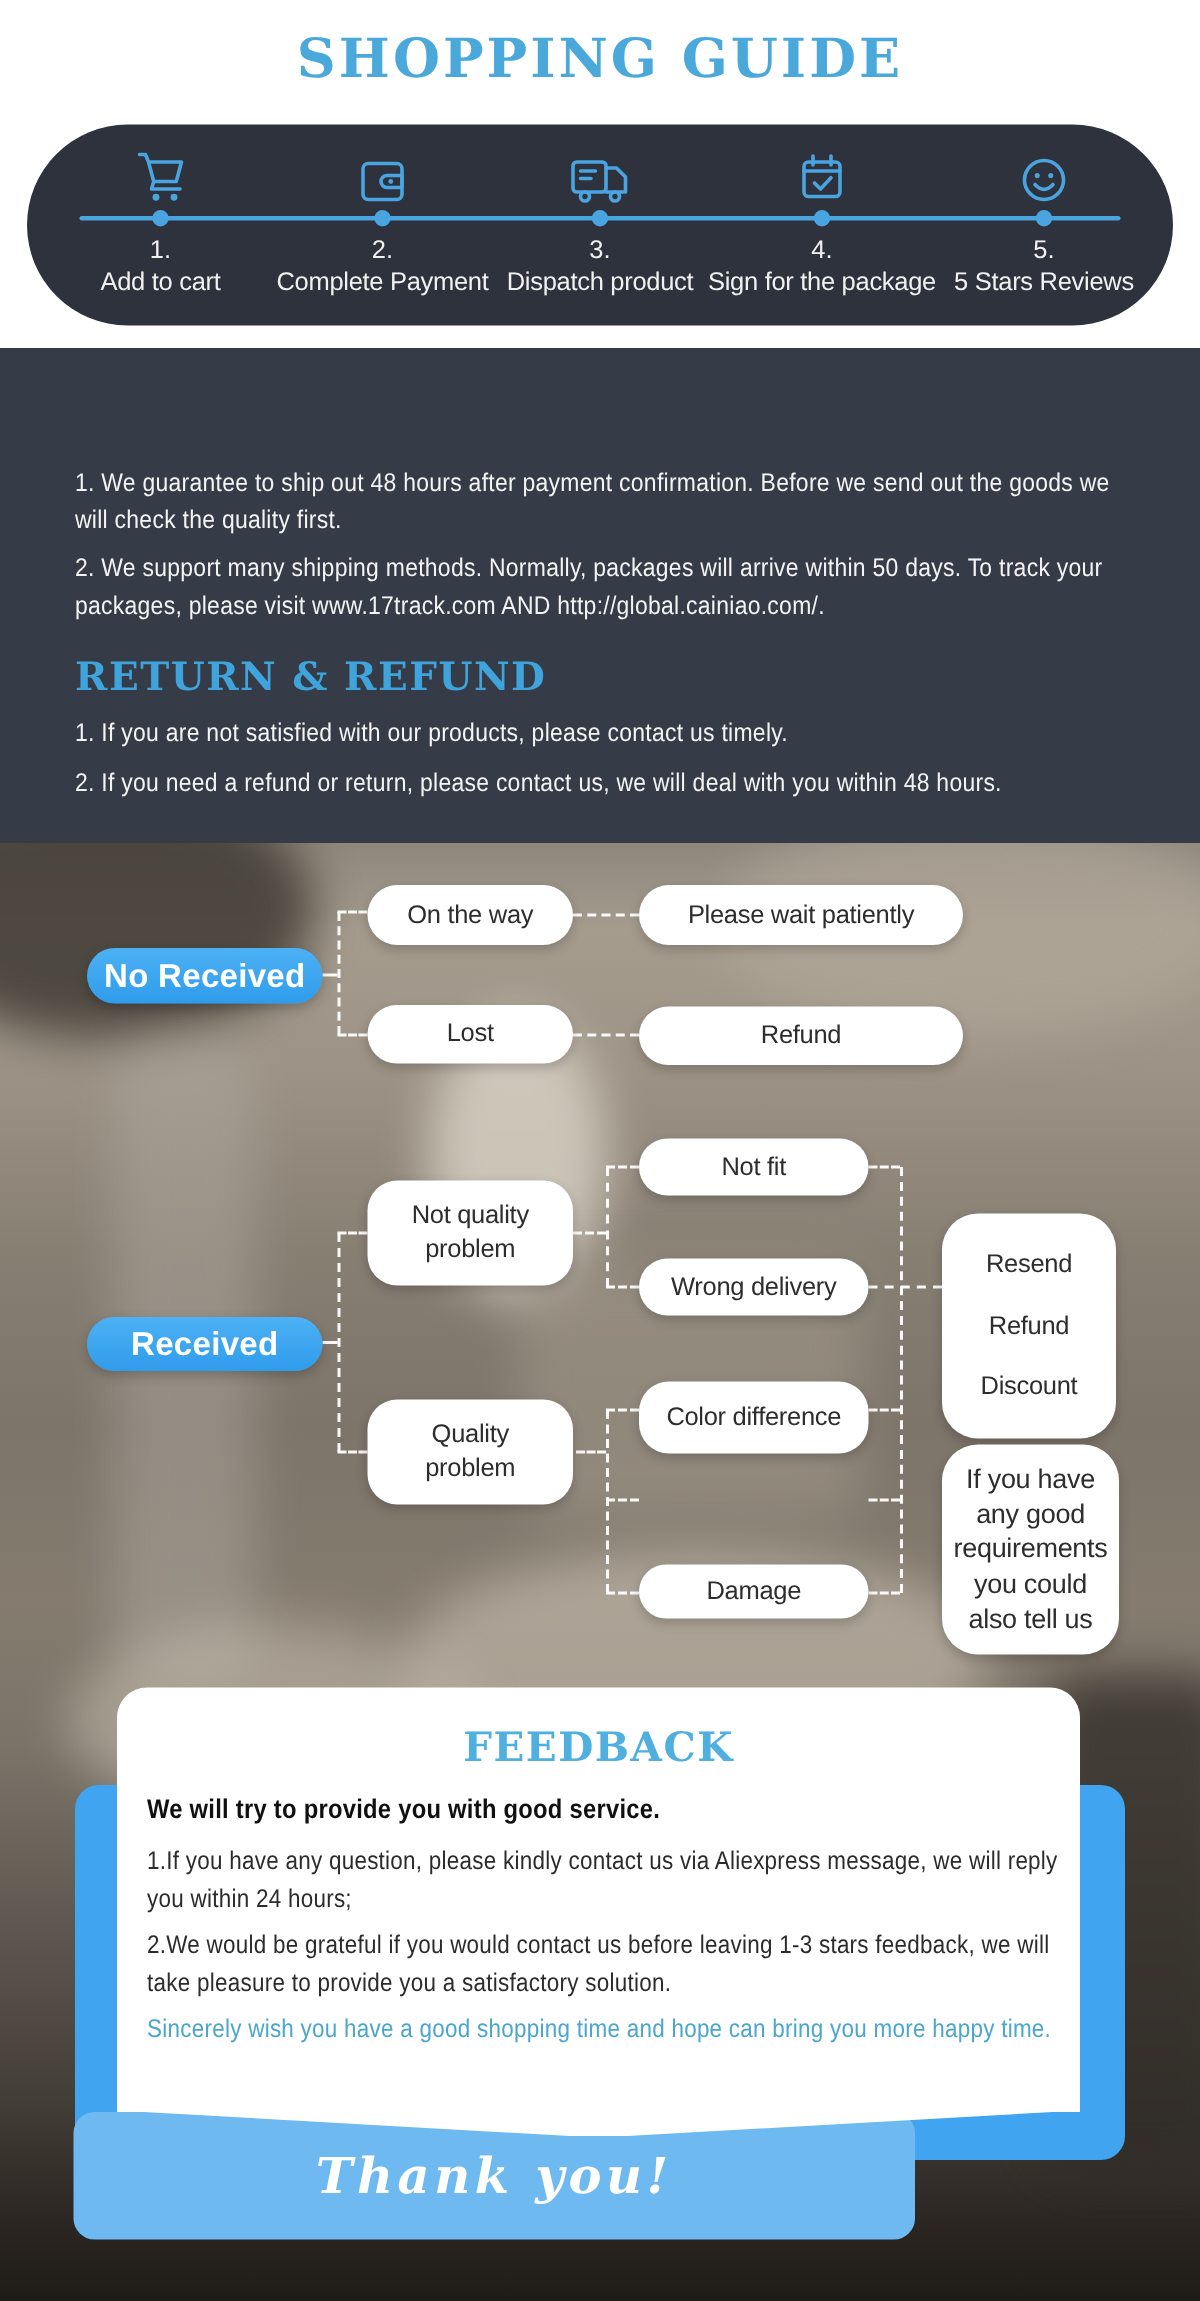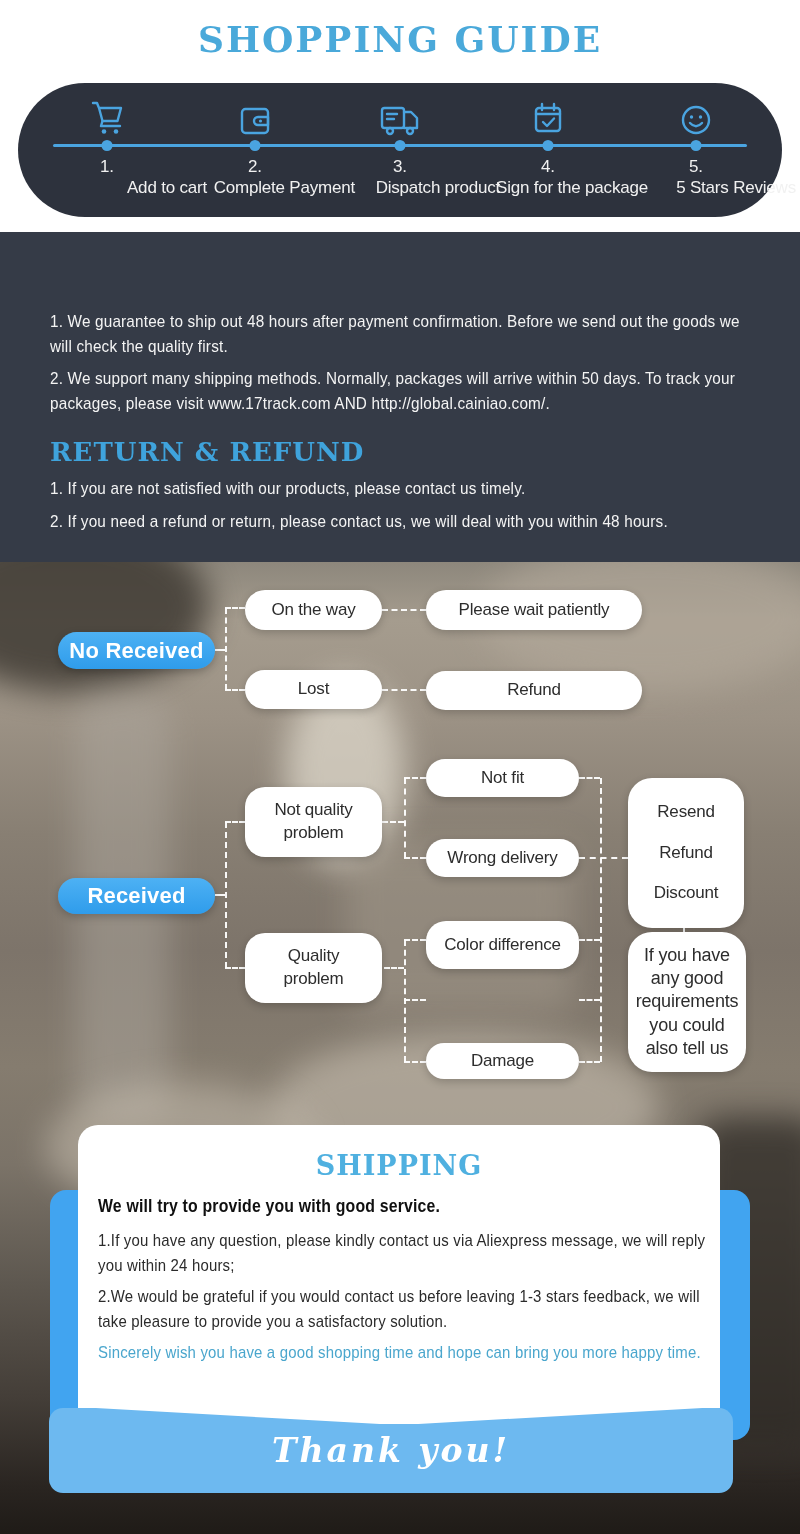--- a/index.html
+++ b/index.html
@@ -13,21 +13,21 @@
     color:#4aa9da;}
 
   
   .banner{left:18px;top:83px;width:764px;height:134px;background:#2d323d;border-radius:70px;}
   .timeline{left:53px;top:144px;width:694px;height:3px;background:#4aa4e0;border-radius:2px;}
   .step{top:100px;width:180px;text-align:center;transform:translateX(-50%);}
   .step .icn{height:38px;display:flex;align-items:flex-end;justify-content:center;}
   .step svg{display:block;}
   .dot{width:11px;height:11px;border-radius:50%;background:#4aa4e0;position:absolute;top:140px;transform:translateX(-50%);}
   .step-num{top:157px;width:200px;transform:translateX(-50%);text-align:center;color:#f1f1f1;font-size:17px;}
-  .step-label{top:178px;width:200px;transform:translateX(-50%);text-align:right;color:#f1f1f1;font-size:17px;letter-spacing:-0.2px;}
+  .step-label{top:178px;width:200px;transform:translateX(-50%);text-align:center;color:#f1f1f1;font-size:17px;letter-spacing:-0.2px;}
 
   
   .dark-sec{left:0;top:232px;width:800px;height:330px;background:#353b47;}
   .stencil{font-family:"DejaVu Serif",serif;font-weight:800;color:#3fa3dc;letter-spacing:1px;}
   .dark-h{left:50px;font-size:26px;}
   .dark-p{left:50px;width:795px;transform:scaleX(0.90);transform-origin:0 0;
     color:#f4f4f4;font-size:17px;line-height:25px;letter-spacing:0.2px;}
 
   
   .photo{left:0;top:562px;width:800px;height:972px;overflow:hidden;
@@ -35,31 +35,31 @@
       #7d746a 40%,#857c6f 52%,#7b7368 62%,#5e5850 74%,#443e38 86%,#2a2521 95%,#1f1b17 100%);}
   .blob{position:absolute;filter:blur(16px);border-radius:50%;}
 
   
   .hline{position:absolute;border-top:2px dashed rgba(255,255,255,.95);z-index:1;}
   .vline{position:absolute;border-left:2px dashed rgba(255,255,255,.95);z-index:1;}
   .wbox{position:absolute;z-index:2;background:#fff;border-radius:20px;
     display:flex;align-items:center;justify-content:center;text-align:center;
     font-size:17px;color:#2d2d2d;letter-spacing:-0.2px;line-height:1.35;white-space:pre-line;
     box-shadow:0 3px 8px rgba(0,0,0,.20);}
-  .tallbox{border-radius:24px;}
+  .tallbox{border-radius:24px;margin-top:31px;}
   .pill{position:absolute;z-index:2;border-radius:19px;
     background:linear-gradient(180deg,#4db1f4 0%,#2f9ceb 100%);
     display:flex;align-items:center;justify-content:center;
     color:#fff;font-weight:bold;font-size:22px;letter-spacing:0.2px;
     box-shadow:0 3px 8px rgba(0,0,0,.22);}
   .outcome-line{display:block;}
 
   
   .blue-card{left:50px;top:1190px;width:700px;height:250px;background:#41a4f0;border-radius:16px;z-index:3;}
-  .thank-banner{left:49px;top:1408px;width:684px;height:85px;background:#6db9f0;border-radius:14px;z-index:4;
+  .thank-banner{left:49px;top:1408px;width:561px;height:85px;background:#6db9f0;border-radius:14px;z-index:4;
     display:flex;align-items:center;justify-content:center;}
   .white-card{left:78px;top:1125px;width:642px;height:283px;background:#fff;border-radius:20px 20px 0 0;z-index:5;}
   .card-flap{left:78px;top:1407px;width:642px;height:17px;background:#fff;z-index:6;
     clip-path:polygon(0 0,100% 0,53% 100%,47% 100%);}
   .fb-h{left:78px;top:1150px;width:642px;text-align:center;font-size:27px;z-index:7;color:#4fb0e0;}
   .fb-text{left:98px;z-index:7;width:700px;transform:scaleX(0.88);transform-origin:0 0;
     font-size:17px;line-height:25px;color:#2b2b2b;letter-spacing:0.2px;}
   .fb-intro{font-weight:bold;color:#101010;font-size:18px;}
   .thank-text{z-index:7;font-family:"DejaVu Serif",serif;font-style:italic;font-weight:bold;
     font-size:33px;color:#fff;letter-spacing:3px;}
@@ -220,19 +220,19 @@
 requirements
 you could
 also tell us</div>
 
   <div class="abs blue-card"></div>
   <div class="abs thank-banner">
     <span class="thank-text">Thank you!</span>
   </div>
   <div class="abs white-card"></div>
   <div class="abs card-flap"></div>
-  <div class="abs stencil fb-h">SHIPPING</div>
+  <div class="abs stencil fb-h">FEEDBACK</div>
   <div class="abs fb-text fb-intro" style="top:1194px">We will try to provide you with good service.</div>
   <div class="abs fb-text" style="top:1228px">1.If you have any question, please kindly contact us via Aliexpress message, we will reply you within 24 hours;</div>
   <div class="abs fb-text" style="top:1284px">2.We would be grateful if you would contact us before leaving 1-3 stars feedback, we will take pleasure to provide you a satisfactory solution.</div>
   <div class="abs fb-text" style="top:1340px;color:#4aa6cd">Sincerely wish you have a good shopping time and hope can bring you more happy time.</div>
 
 </div>
 
 </body></html>

